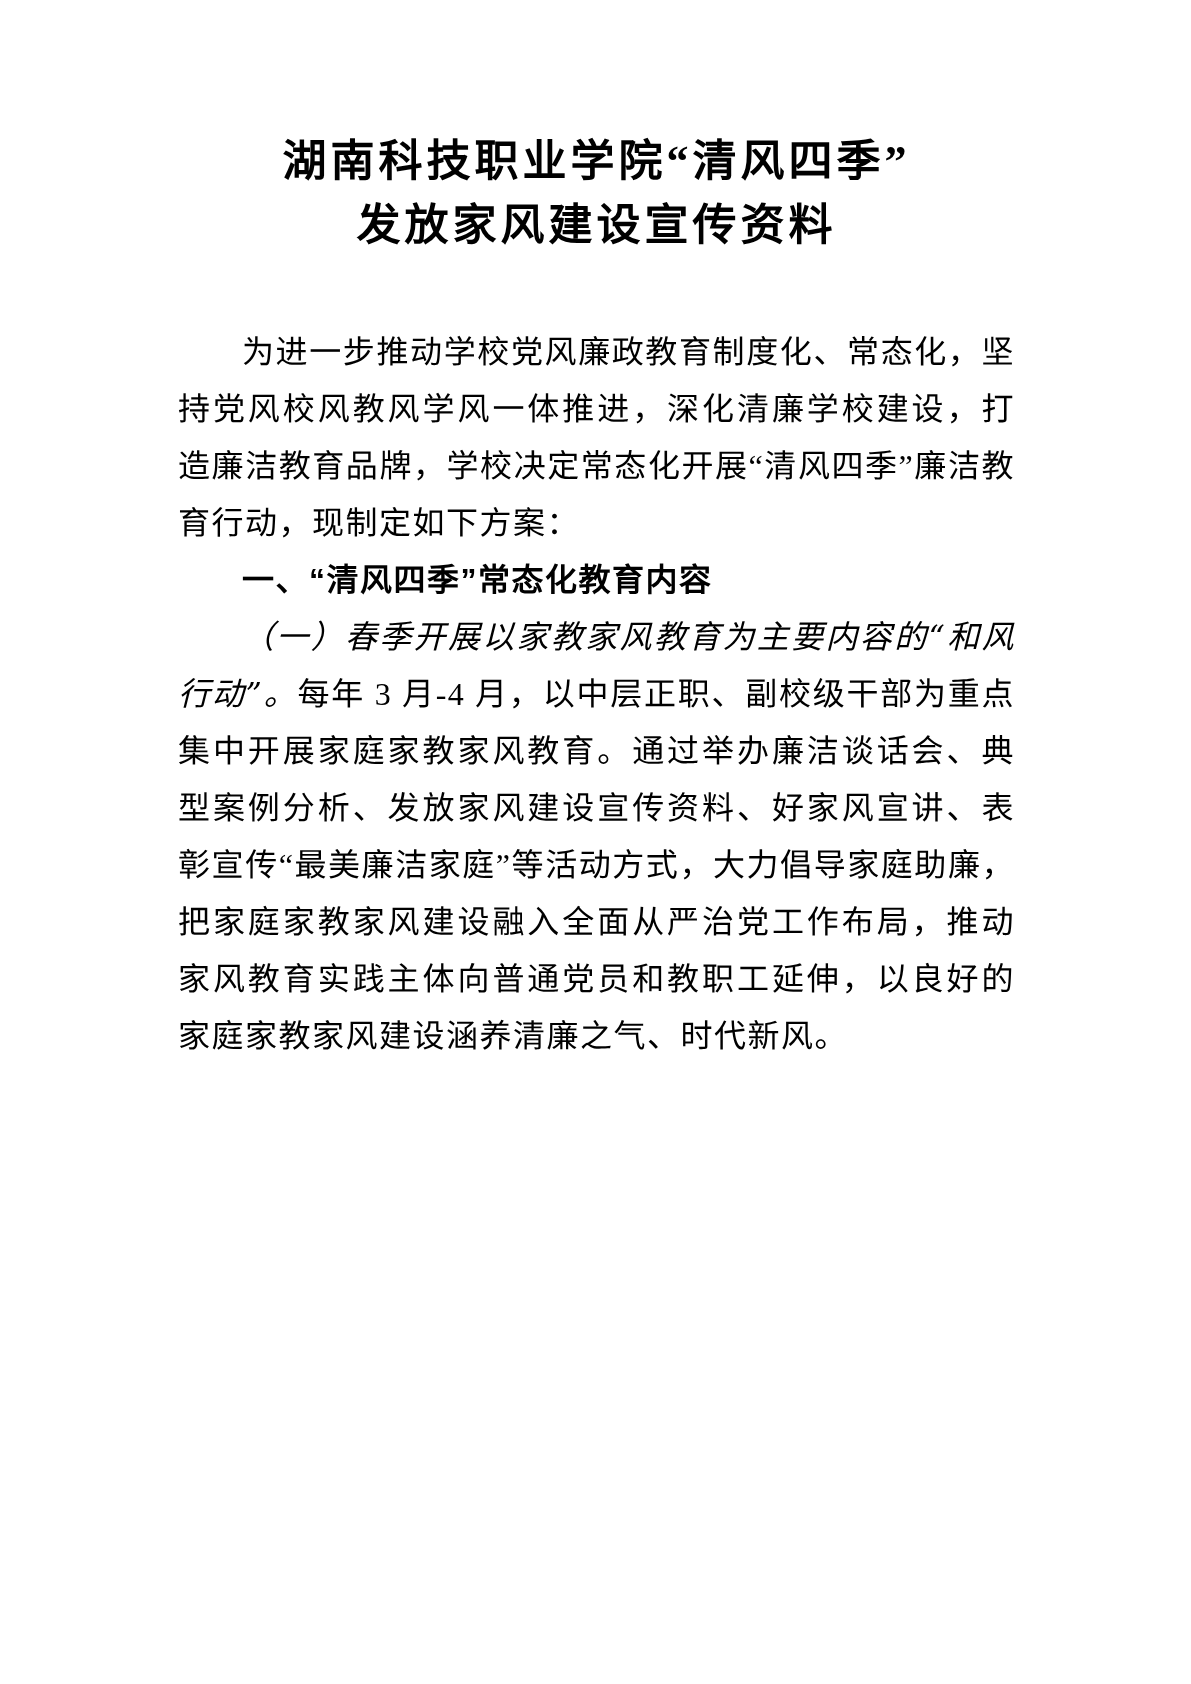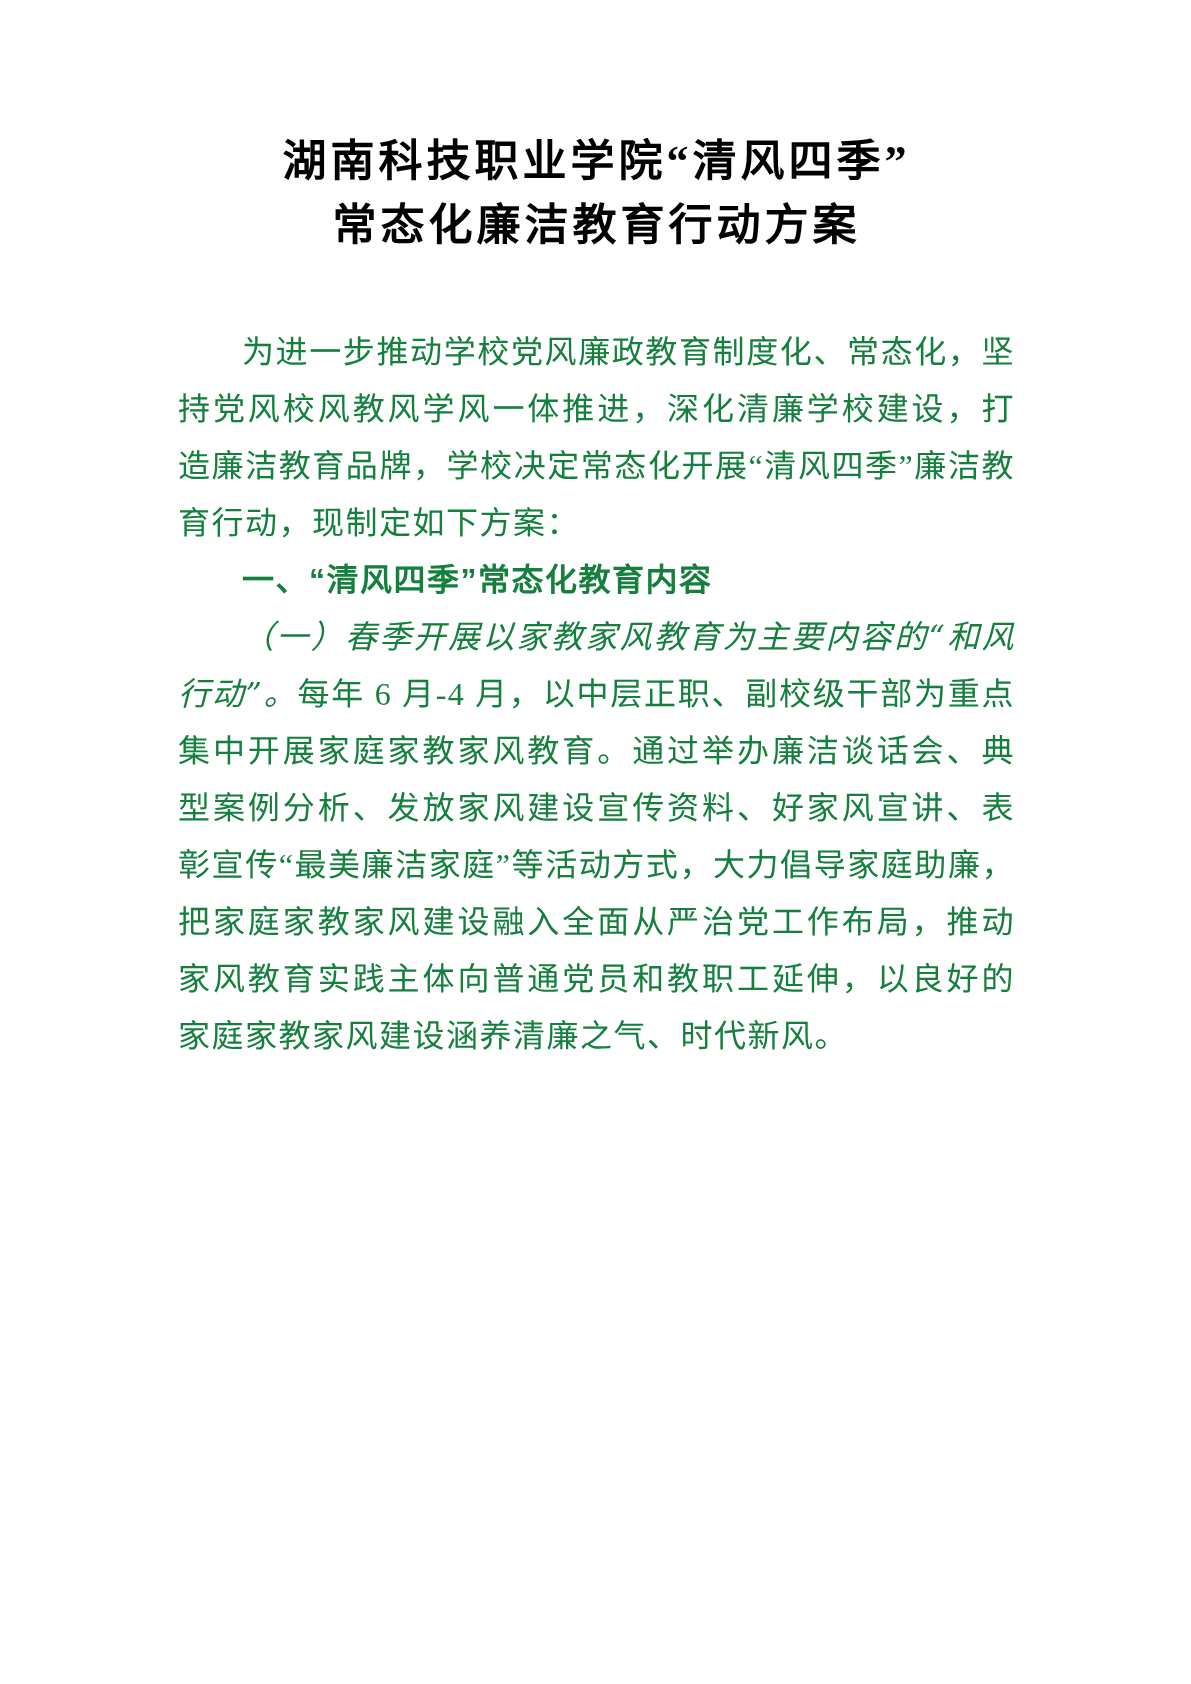--- a/index.html
+++ b/index.html
@@ -34,21 +34,21 @@
   .title-line { white-space: nowrap; }
   .document-body { }
   p.para {
     margin: 0;
     padding: 0;
     font-size: 32px;
     line-height: 57px;
     letter-spacing: 1.5px;
     text-indent: 2em;
     text-align: justify;
-    color: #15803d;
+    color: #000000;
   }
   p.body {
     font-family: "Liberation Serif", "DejaVu Serif", serif;
   }
   p.heading {
     font-family: "Liberation Sans", "DejaVu Sans", sans-serif;
     font-weight: bold;
     text-align: left;
   }
   .seg-fangsong {
@@ -64,21 +64,21 @@
     font-weight: bold;
   }
 </style>
 </head>
 <body>
 
 <div class="page">
   <div class="doc">
     <div class="title">
       <div class="title-line">湖南科技职业学院“清风四季”</div>
-      <div class="title-line">常态化廉洁教育行动方案</div>
+      <div class="title-line">发放家风建设宣传资料</div>
     </div>
     <div class="document-body">
         <p class="para body"><span class="seg-fangsong">为进一步推动学校党风廉政教育制度化、常态化，坚持党风校风教风学风一体推进，深化清廉学校建设，打造廉洁教育品牌，学校决定常态化开展“清风四季”廉洁教育行动，现制定如下方案：</span></p>
         <p class="para heading"><span class="seg-heading">一、“清风四季”常态化教育内容</span></p>
-        <p class="para body"><span class="seg-kaiti">（一）春季开展以家教家风教育为主要内容的“和风行动”。</span><span class="seg-fangsong">每年 6 月-4 月，以中层正职、副校级干部为重点集中开展家庭家教家风教育。通过举办廉洁谈话会、典型案例分析、发放家风建设宣传资料、好家风宣讲、表彰宣传“最美廉洁家庭”等活动方式，大力倡导家庭助廉，把家庭家教家风建设融入全面从严治党工作布局，推动家风教育实践主体向普通党员和教职工延伸，以良好的家庭家教家风建设涵养清廉之气、时代新风。</span></p>
+        <p class="para body"><span class="seg-kaiti">（一）春季开展以家教家风教育为主要内容的“和风行动”。</span><span class="seg-fangsong">每年 3 月-4 月，以中层正职、副校级干部为重点集中开展家庭家教家风教育。通过举办廉洁谈话会、典型案例分析、发放家风建设宣传资料、好家风宣讲、表彰宣传“最美廉洁家庭”等活动方式，大力倡导家庭助廉，把家庭家教家风建设融入全面从严治党工作布局，推动家风教育实践主体向普通党员和教职工延伸，以良好的家庭家教家风建设涵养清廉之气、时代新风。</span></p>
       </div>
   </div>
 </div>
 
 </body></html>

